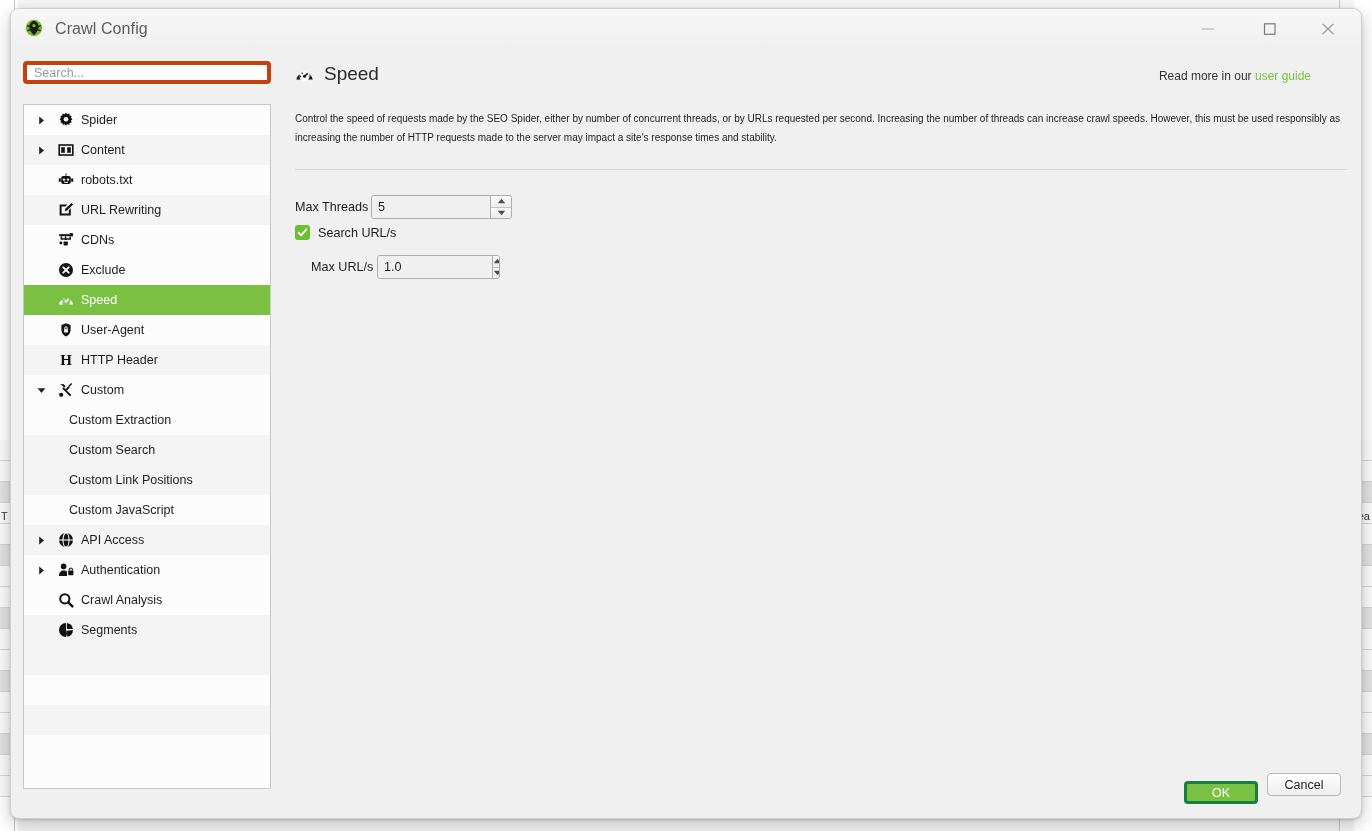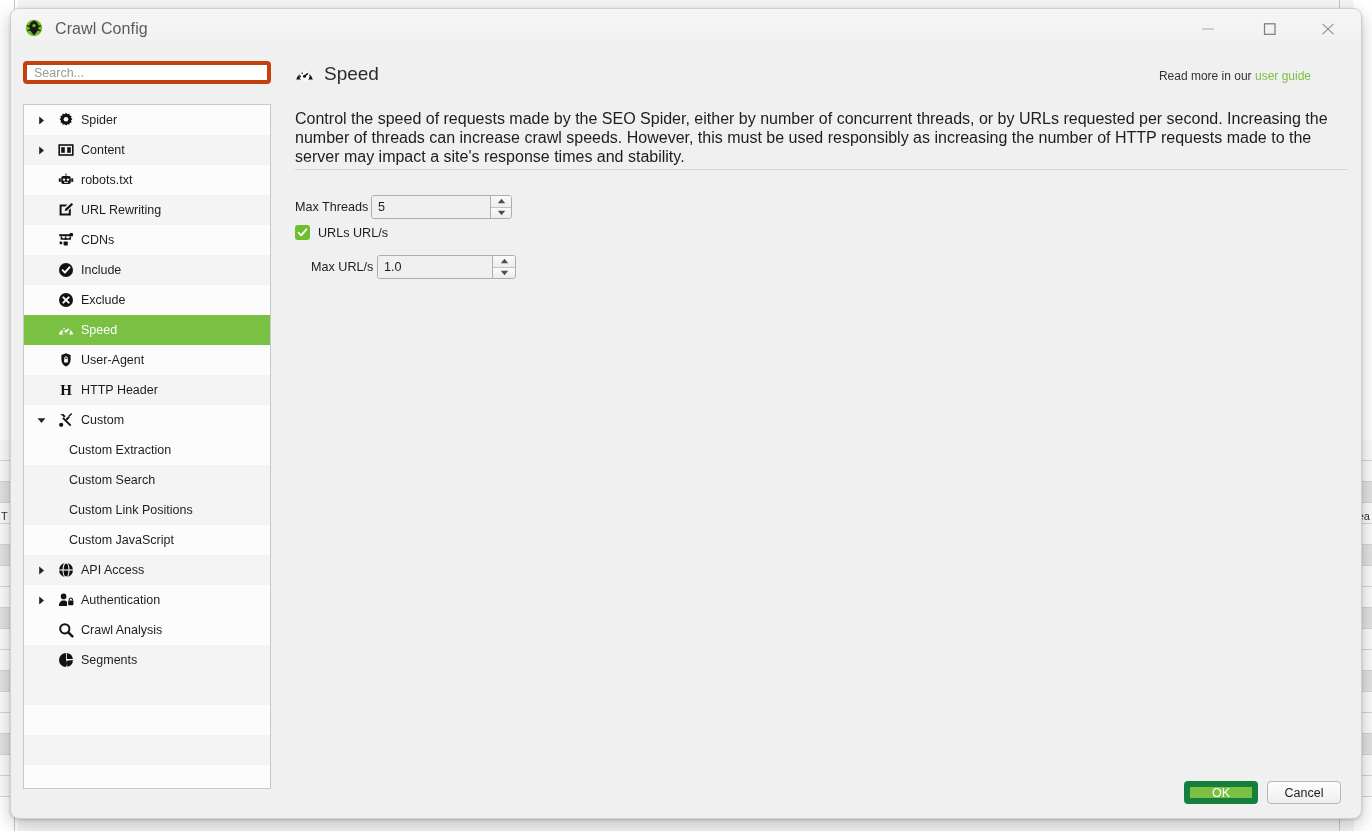--- a/index.html
+++ b/index.html
@@ -207,21 +207,21 @@
   #guide-link {
     color: #7ac143;
     text-decoration: none;
     cursor: pointer;
   }
   #description {
     position: absolute;
     left: 16px;
     top: 62px;
     width: 1046px;
-    font-size: 16px;
+    font-size: 10px;
     line-height: 19px;
     color: #1d1d1d;
   }
   #content-divider {
     position: absolute;
     left: 16px;
     width: 1052px;
     top: 122px;
     height: 1px;
     background: #d6d6d6;
@@ -259,21 +259,21 @@
     background: #f0f0f0;
     outline: none;
     font-size: 12.6px;
     color: #1d1d1d;
     padding: 0 6px;
     font-family: "Liberation Sans", sans-serif;
     box-sizing: border-box;
   }
   #spin-threads { width: 141px; }
   #spin-threads .spinner-input { width: 118px; }
-  #spin-urls { width: 139px; }
+  #spin-urls { width: 123px; }
   #spin-urls .spinner-input { width: 114px; }
   .spinner-btns {
     width: 22px;
     display: flex;
     flex-direction: column;
     border-left: 1px solid #adadad;
   }
   .spin-btn {
     flex: 1;
     background: linear-gradient(#fafafa, #ededed);
@@ -314,21 +314,22 @@
     align-items: center;
     justify-content: center;
     cursor: default;
     box-sizing: border-box;
     font-family: "Liberation Sans", sans-serif;
     padding: 0 14px;
   }
   #btn-ok {
     background: #7ac143;
     color: #ffffff;
-    border: 6px solid #15803d;
+    border: 3px solid #15803d;
+    margin-top: 8px;
   }
   #btn-cancel {
     background: linear-gradient(#fdfdfd, #efefef);
     color: #1d1d1d;
     border: 1px solid #b6b6b6;
   }
 </style>
 </head>
 <body>
 
@@ -474,29 +475,20 @@
             <span class="nav-icon">
               <svg width="16" height="16" viewBox="0 0 16 16">
                 <rect x="1.2" y="2.2" width="13.6" height="2" fill="#121212"></rect>
                 <rect x="11.8" y="1" width="3" height="3.2" fill="#121212"></rect>
                 <path d="M7.6 4.4 V8 M3.4 4.4 V7 H7.6 M12.2 4.4 V7 H7.6" stroke="#121212" stroke-width="1.5" fill="none"></path>
                 <rect x="5.6" y="9.4" width="4.2" height="4.2" rx="0.8" fill="#121212"></rect>
                 <rect x="1.6" y="9.6" width="2.6" height="2.6" fill="#121212"></rect>
               </svg>
             </span>
             <span class="nav-label">CDNs</span>
-          </div>
-          <div class="nav-item alt">
-            <span class="nav-icon">
-              <svg width="16" height="16" viewBox="0 0 16 16">
-                <circle cx="8" cy="8" r="7" fill="#121212"></circle>
-                <polyline points="4.6,8.2 6.9,10.5 11.5,5.3" fill="none" stroke="#fcfcfc" stroke-width="1.9" stroke-linecap="round" stroke-linejoin="round"></polyline>
-              </svg>
-            </span>
-            <span class="nav-label">Include</span>
           </div>
           <div class="nav-item">
             <span class="nav-icon">
               <svg width="16" height="16" viewBox="0 0 16 16">
                 <circle cx="8" cy="8" r="7" fill="#121212"></circle>
                 <line x1="5.3" y1="5.3" x2="10.7" y2="10.7" stroke="#fcfcfc" stroke-width="1.9" stroke-linecap="round"></line>
                 <line x1="10.7" y1="5.3" x2="5.3" y2="10.7" stroke="#fcfcfc" stroke-width="1.9" stroke-linecap="round"></line>
               </svg>
             </span>
             <span class="nav-label">Exclude</span>
@@ -657,21 +649,21 @@
           </div>
         </div>
       </div>
 
       <div class="form-row" id="row-limit">
         <span class="checkbox" id="chk-limit">
           <svg width="11" height="11" viewBox="0 0 11 11">
               <polyline points="1.6,5.6 4.2,8.4 9.4,2.3" fill="none" stroke="#ffffff" stroke-width="1.8" stroke-linecap="round" stroke-linejoin="round"></polyline>
             </svg>
         </span>
-        <span id="chk-label">URLs URL/s</span>
+        <span id="chk-label">Search URL/s</span>
       </div>
 
       <div class="form-row" id="row-max-urls">
         <span class="field-label" id="lbl-max-urls">Max URL/s</span>
         <div class="spinner" id="spin-urls">
           <input class="spinner-input" type="text" value="1.0" style="">
           <div class="spinner-btns">
             <div class="spin-btn up">
               <svg width="9" height="6" viewBox="0 0 9 6">
                   <polygon points="4.5,0.8 8.2,5.2 0.8,5.2" fill="#4d4d4d"></polygon>

